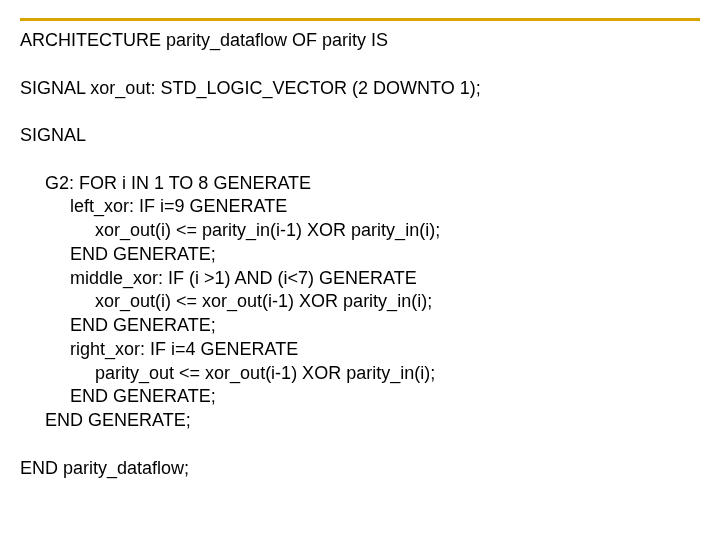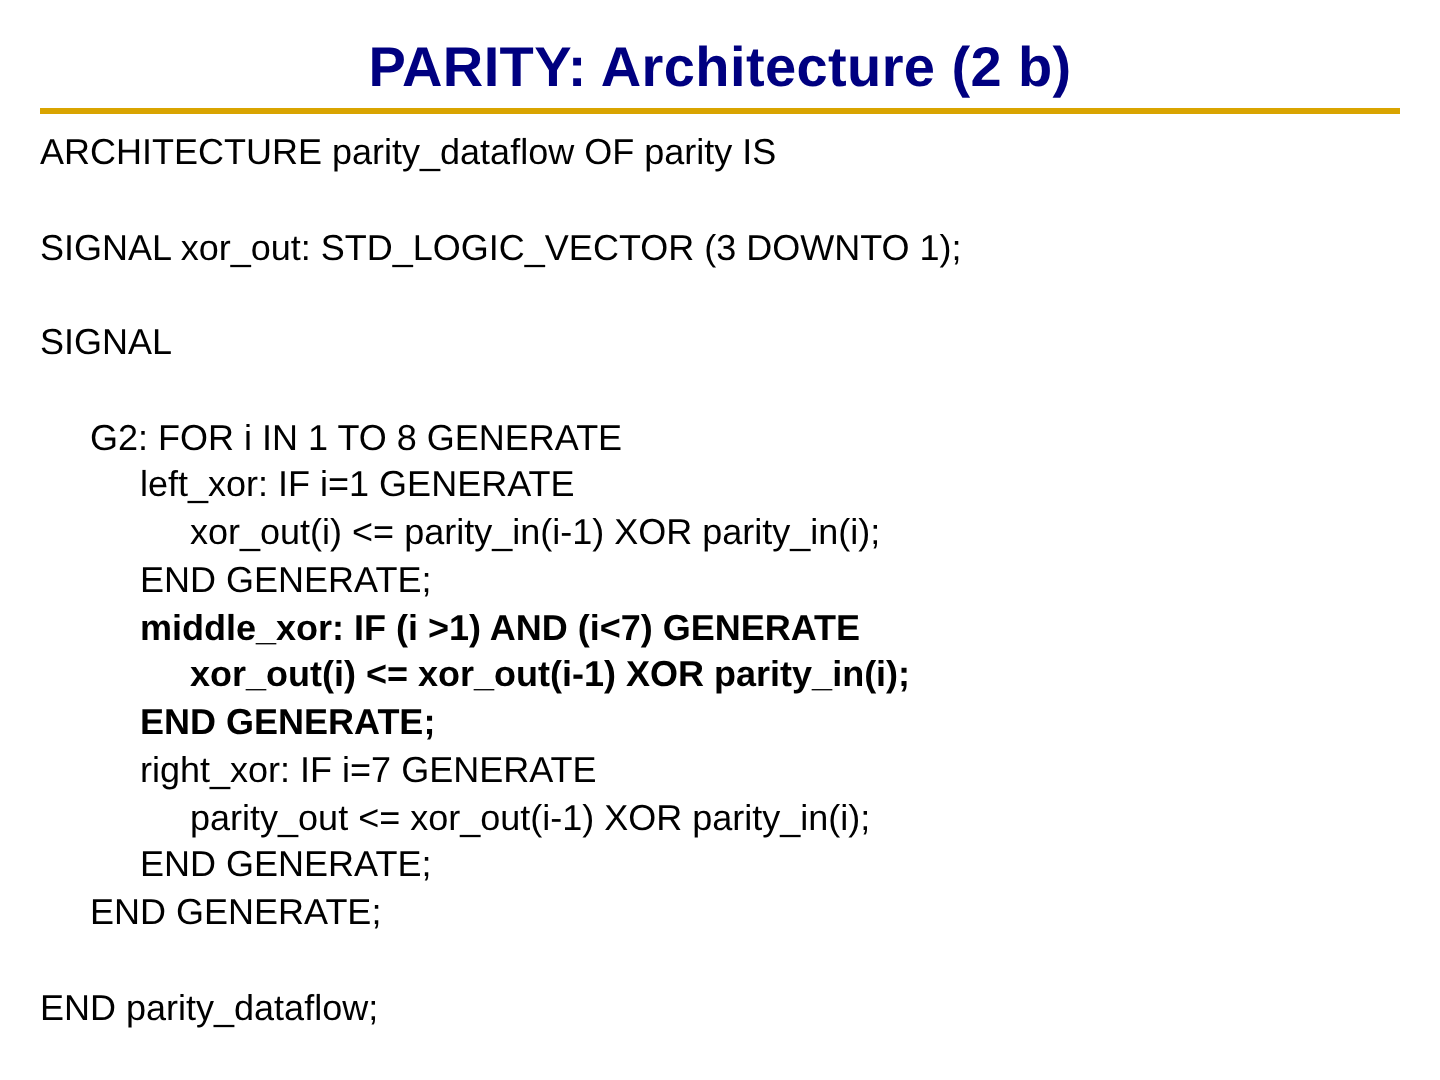--- a/index.html
+++ b/index.html
@@ -32,40 +32,39 @@
     background: #d9a400;
     width: 100%;
     margin-bottom: 8px;
   }
   .body {
     font-size: 18px;
     line-height: 1.32;
     white-space: pre;
     font-family: Arial, Helvetica, sans-serif;
   }
-  .b { font-weight: bold; }
+  .b { font-weight: normal; }
 </style>
 </head>
 <body>
 
 <div class="slide">
-  <h1 class="title">PARITY: Architecture (2 b)</h1>
   <div class="rule"></div>
   <div class="body"><span>ARCHITECTURE parity_dataflow OF parity IS</span>
 
-<span>SIGNAL xor_out: STD_LOGIC_VECTOR (3 DOWNTO 1);</span>
+<span>SIGNAL xor_out: STD_LOGIC_VECTOR (2 DOWNTO 1);</span>
 
 <span>SIGNAL</span>
 
 <span>     G2: FOR i IN 1 TO 8 GENERATE</span>
-<span>          left_xor: IF i=1 GENERATE</span>
+<span>          left_xor: IF i=9 GENERATE</span>
 <span>               xor_out(i) &lt;= parity_in(i-1) XOR parity_in(i);</span>
 <span>          END GENERATE;</span>
 <span class="b">          middle_xor: IF (i &gt;1) AND (i&lt;7) GENERATE</span>
 <span class="b">               xor_out(i) &lt;= xor_out(i-1) XOR parity_in(i);</span>
 <span class="b">          END GENERATE;</span>
-<span>          right_xor: IF i=7 GENERATE</span>
+<span>          right_xor: IF i=4 GENERATE</span>
 <span>               parity_out &lt;= xor_out(i-1) XOR parity_in(i);</span>
 <span>          END GENERATE;</span>
 <span>     END GENERATE;</span>
 
 <span>END parity_dataflow;</span></div>
 </div>
 
 </body></html>

